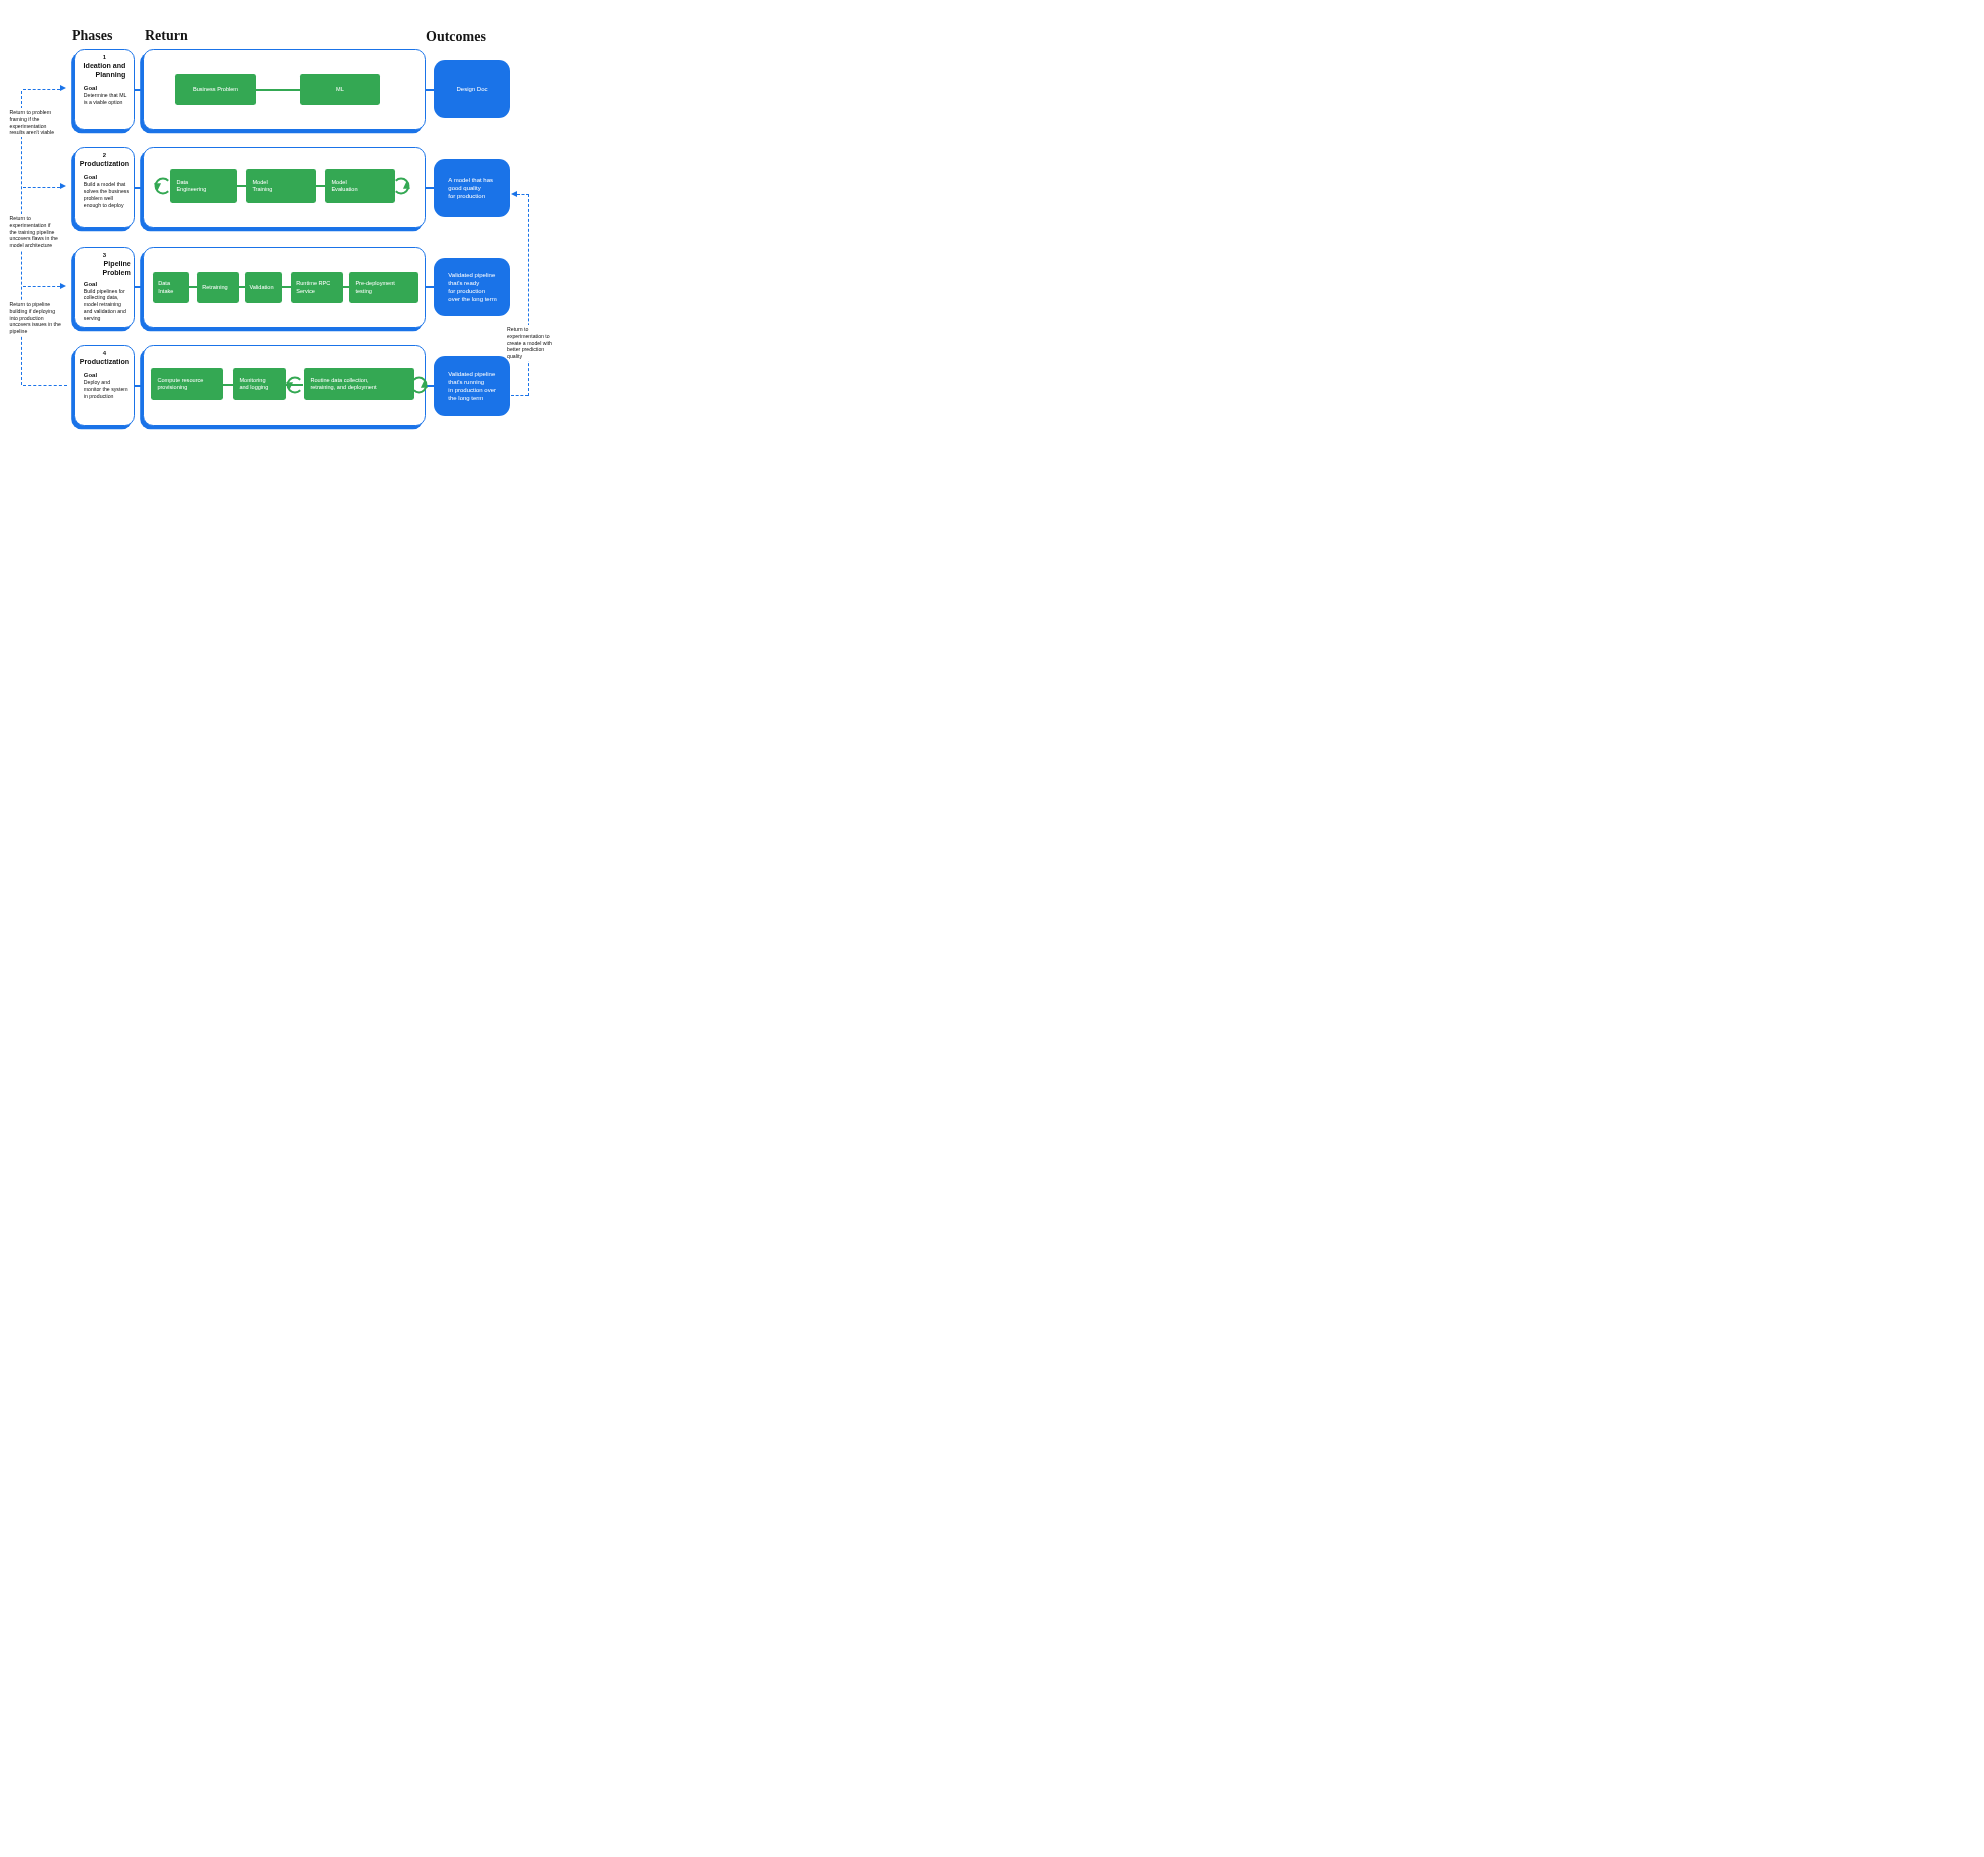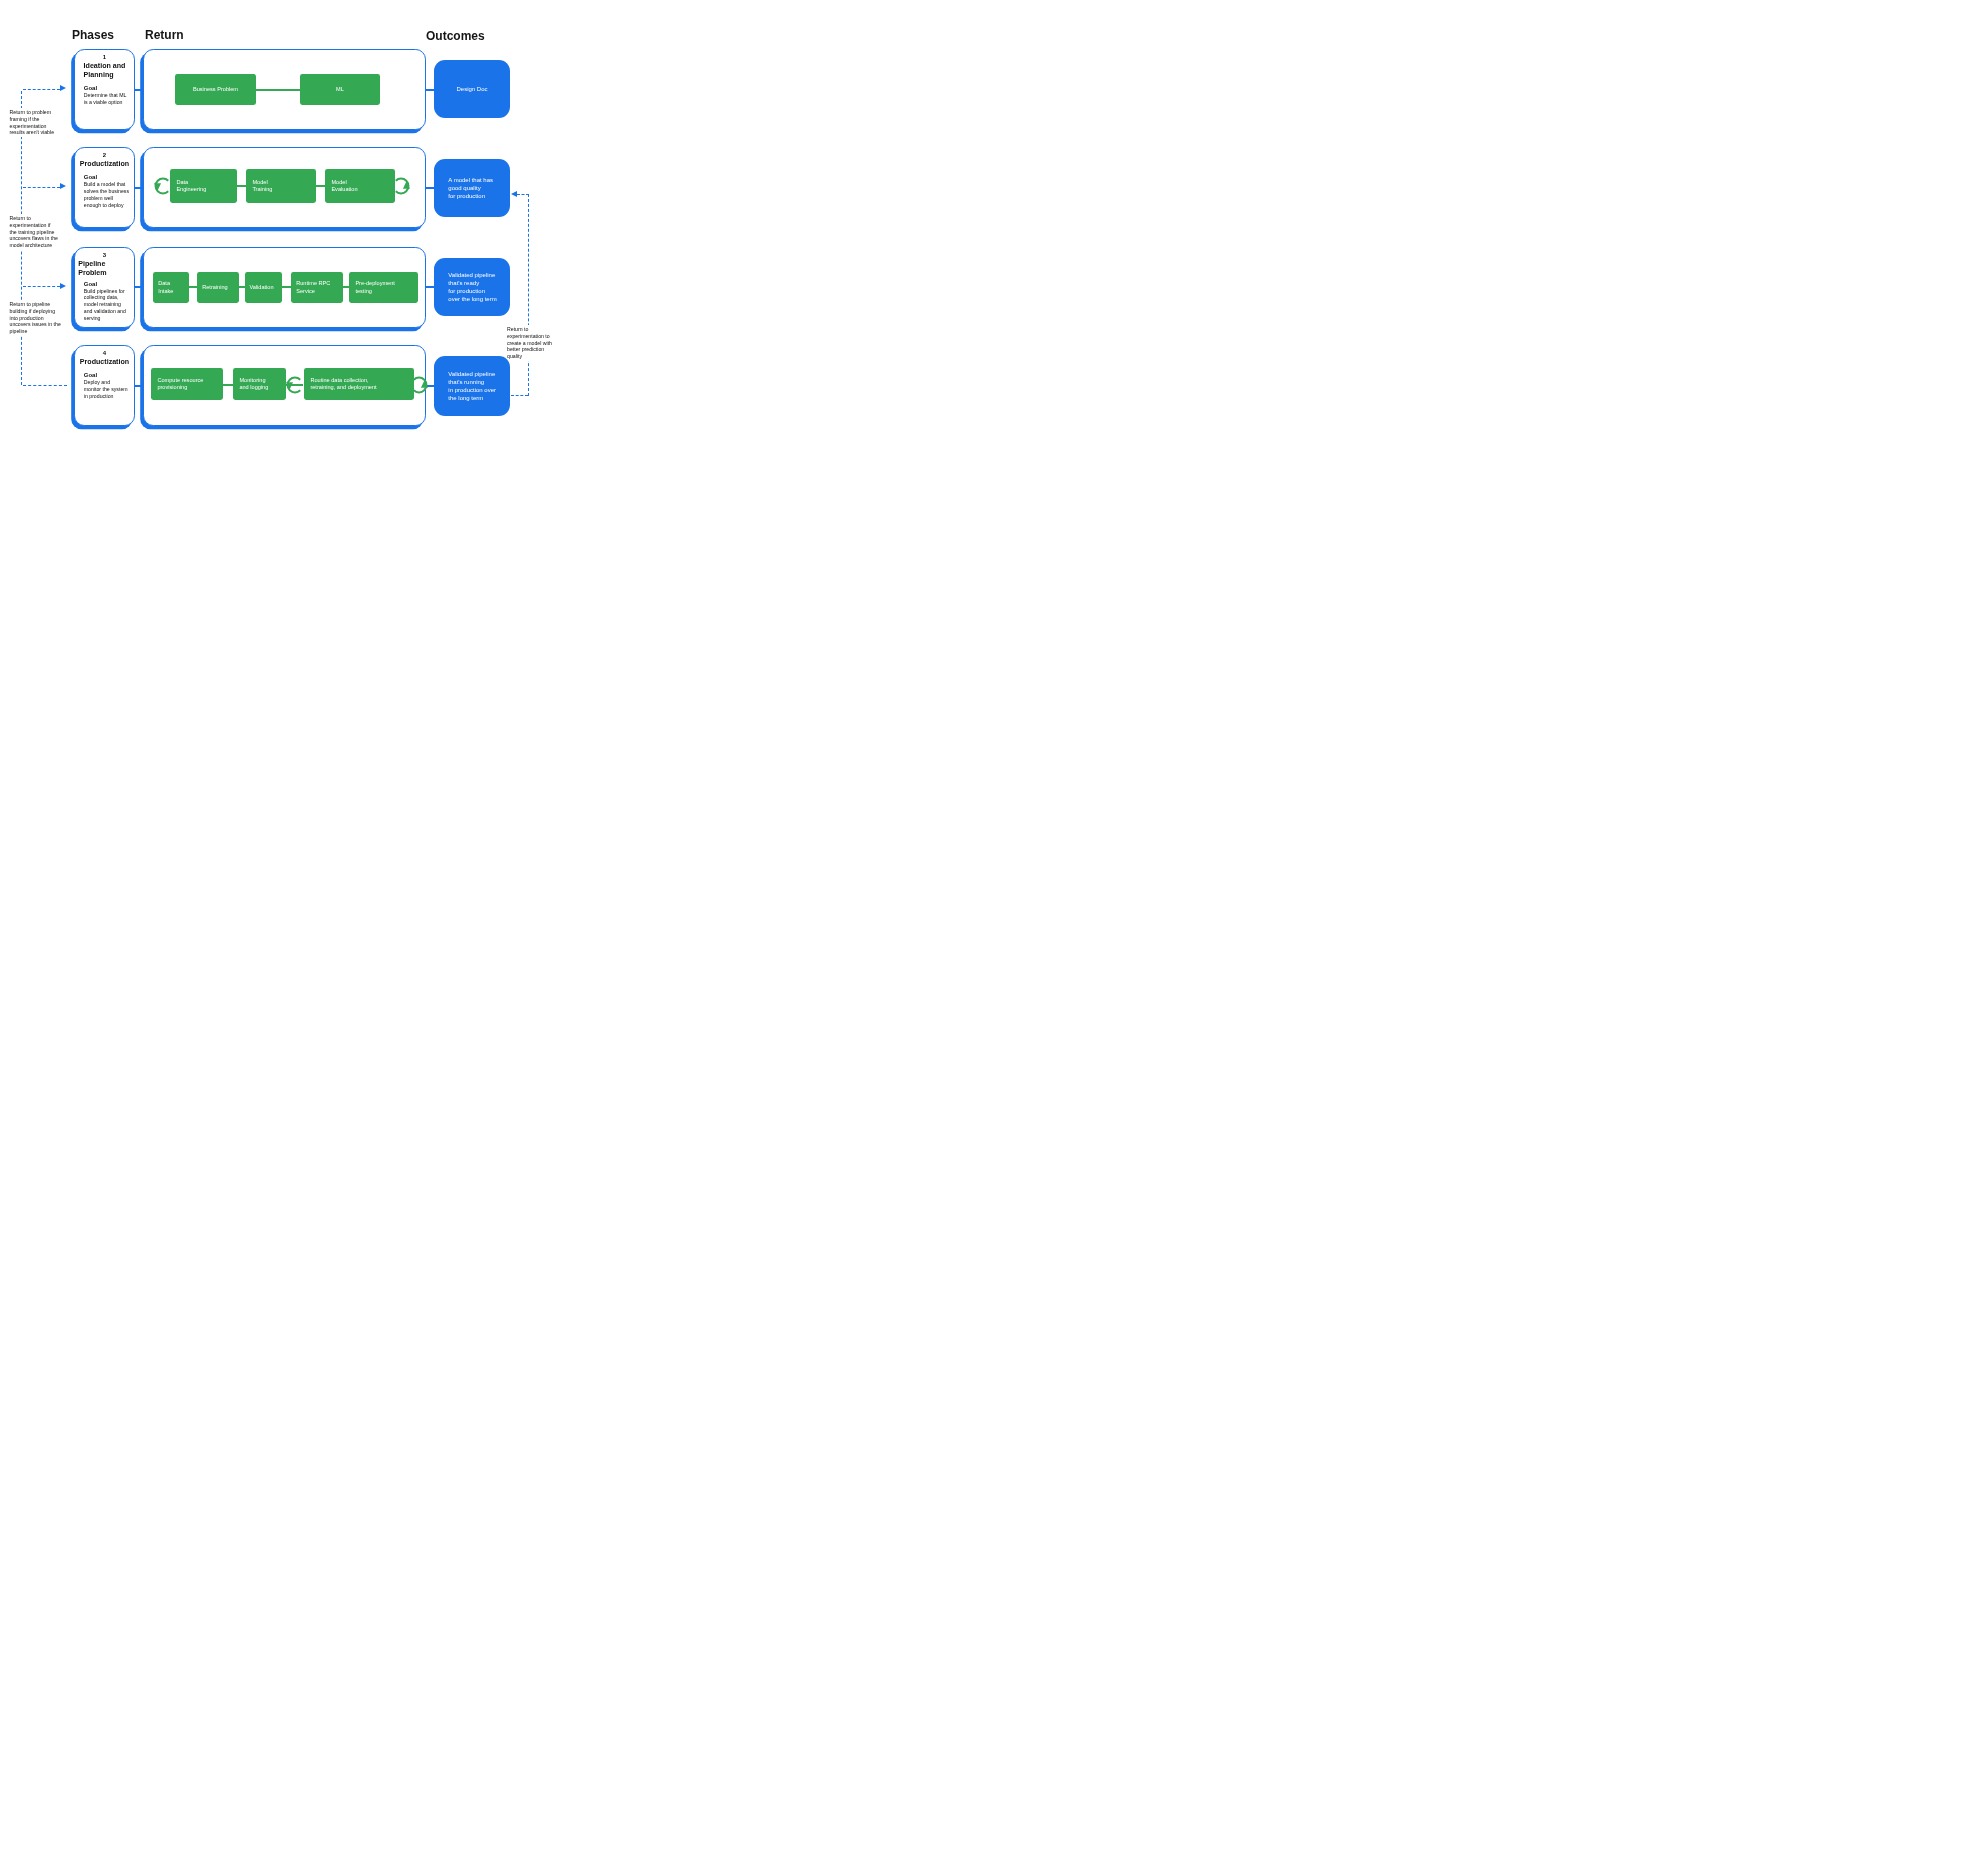--- a/index.html
+++ b/index.html
@@ -1,24 +1,24 @@
 <!DOCTYPE html>
 <html style="font-size:6.4px"><head>
 <meta charset="utf-8">
 <style>
   html,body{margin:0;padding:0;background:#fff;font-family:"Liberation Sans",sans-serif;color:#111;}
   #canvas{position:relative;width:563px;height:464px;background:#fff;overflow:hidden;}
-  .hdr{position:absolute;font-size:12px;font-weight:bold;color:#161616;white-space:nowrap;}
+  .hdr{position:absolute;font-size:14px;font-weight:bold;color:#161616;white-space:nowrap;font-family:Liberation Serif, serif;}
   
   .container,.card{position:absolute;background:#fff;border:1.6px solid #1A73E8;border-radius:10.3px;
     box-shadow:-2.8px 3.2px 0 0 #1A73E8;box-sizing:border-box;}
   .container{left:143px;width:283px;height:81px;}
   .card{left:74px;width:61px;height:81px;display:flex;flex-direction:column;align-items:center;padding:4px 3.2px;}
   .num{font-size:6px;font-weight:bold;}
-  .ptitle{font-size:7.1px;font-weight:bold;text-align:left;margin-top:2px;line-height:8.7px;white-space:pre-line;}
+  .ptitle{font-size:7.1px;font-weight:bold;text-align:right;margin-top:2px;line-height:8.7px;white-space:pre-line;}
   .goalwrap{align-self:flex-start;text-align:left;padding-left:5.6px;margin-top:5.6px;}
   .glabel{font-size:6px;font-weight:bold;}
   .gtext{font-size:5.2px;line-height:6.7px;margin-top:1.2px;white-space:pre-line;}
   
   .task{position:absolute;background:#34A853;color:#fff;border-radius:2.4px;display:flex;align-items:center;
     font-size:5.6px;line-height:7.5px;white-space:pre-line;box-sizing:border-box;padding-left:6.4px;}
   .task.center{justify-content:center;padding-left:0;text-align:center;}
   
   .outcome{position:absolute;left:434px;width:76px;background:#1A73E8;color:#fff;border-radius:11px;
     display:flex;align-items:center;box-sizing:border-box;padding-left:14.3px;font-size:6px;line-height:8px;white-space:pre-line;}

